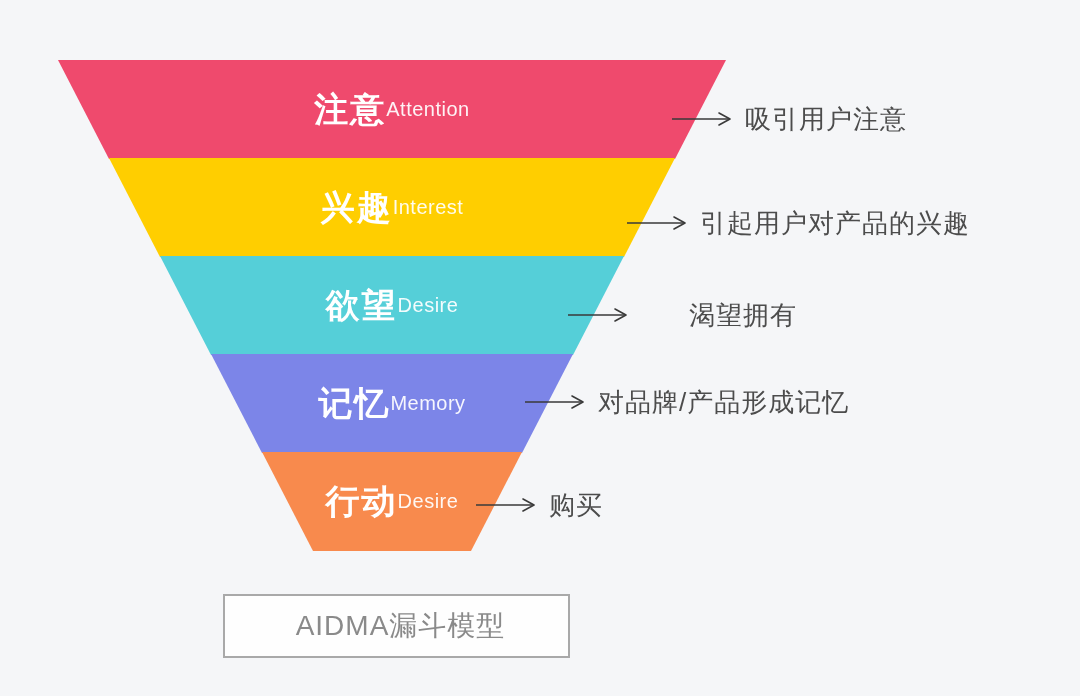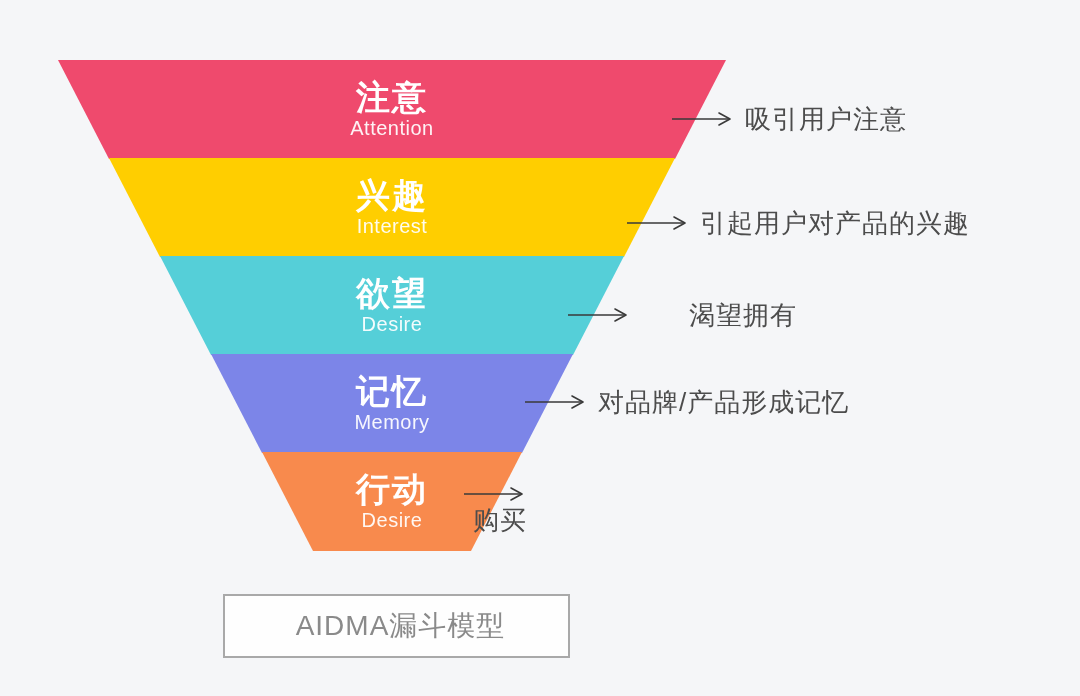--- a/index.html
+++ b/index.html
@@ -16,21 +16,21 @@
 
   
   .funnel { position: absolute; left: 58px; top: 60px; width: 668px; height: 491px; }
 
   .stage {
     position: absolute;
     left: 0;
     width: 668px;
     height: 99px;
     display: flex;
-    flex-direction: column;
+    flex-direction: row;
     align-items: center;
     justify-content: center;
   }
   .stage-0 { top: 0px;   clip-path: polygon(0px 0, 668px 0, 617px 99px, 51px 99px); }
   .stage-1 { top: 98px;  clip-path: polygon(51px 0, 617px 0, 566px 99px, 102px 99px); }
   .stage-2 { top: 196px; clip-path: polygon(102px 0, 566px 0, 515px 99px, 153px 99px); }
   .stage-3 { top: 294px; clip-path: polygon(153px 0, 515px 0, 464px 99px, 204px 99px); }
   .stage-4 { top: 392px; clip-path: polygon(204px 0, 464px 0, 413px 99px, 255px 99px); }
 
   .stage-title {
@@ -60,21 +60,21 @@
   .annotation-label {
     margin-left: 13px;
     font-size: 26px;
     color: #4c4c4c;
     letter-spacing: 1px;
   }
   .annotation-0 { left: 672px; top: 99px; font-family: Liberation Mono, monospace;  }
   .annotation-1 { left: 627px; top: 203px; }
   .annotation-2 { left: 568px; top: 295px; gap: 48px; }
   .annotation-3 { left: 525px; top: 382px; }
-  .annotation-4 { left: 460px; top: 485px; flex-direction: column; }
+  .annotation-4 { left: 476px; top: 485px; }
 
   
   .caption-box {
     position: absolute;
     left: 223px;
     top: 594px;
     width: 347px;
     height: 64px;
     background: #fefefe;
     border: 2px solid #a9a9a9;

